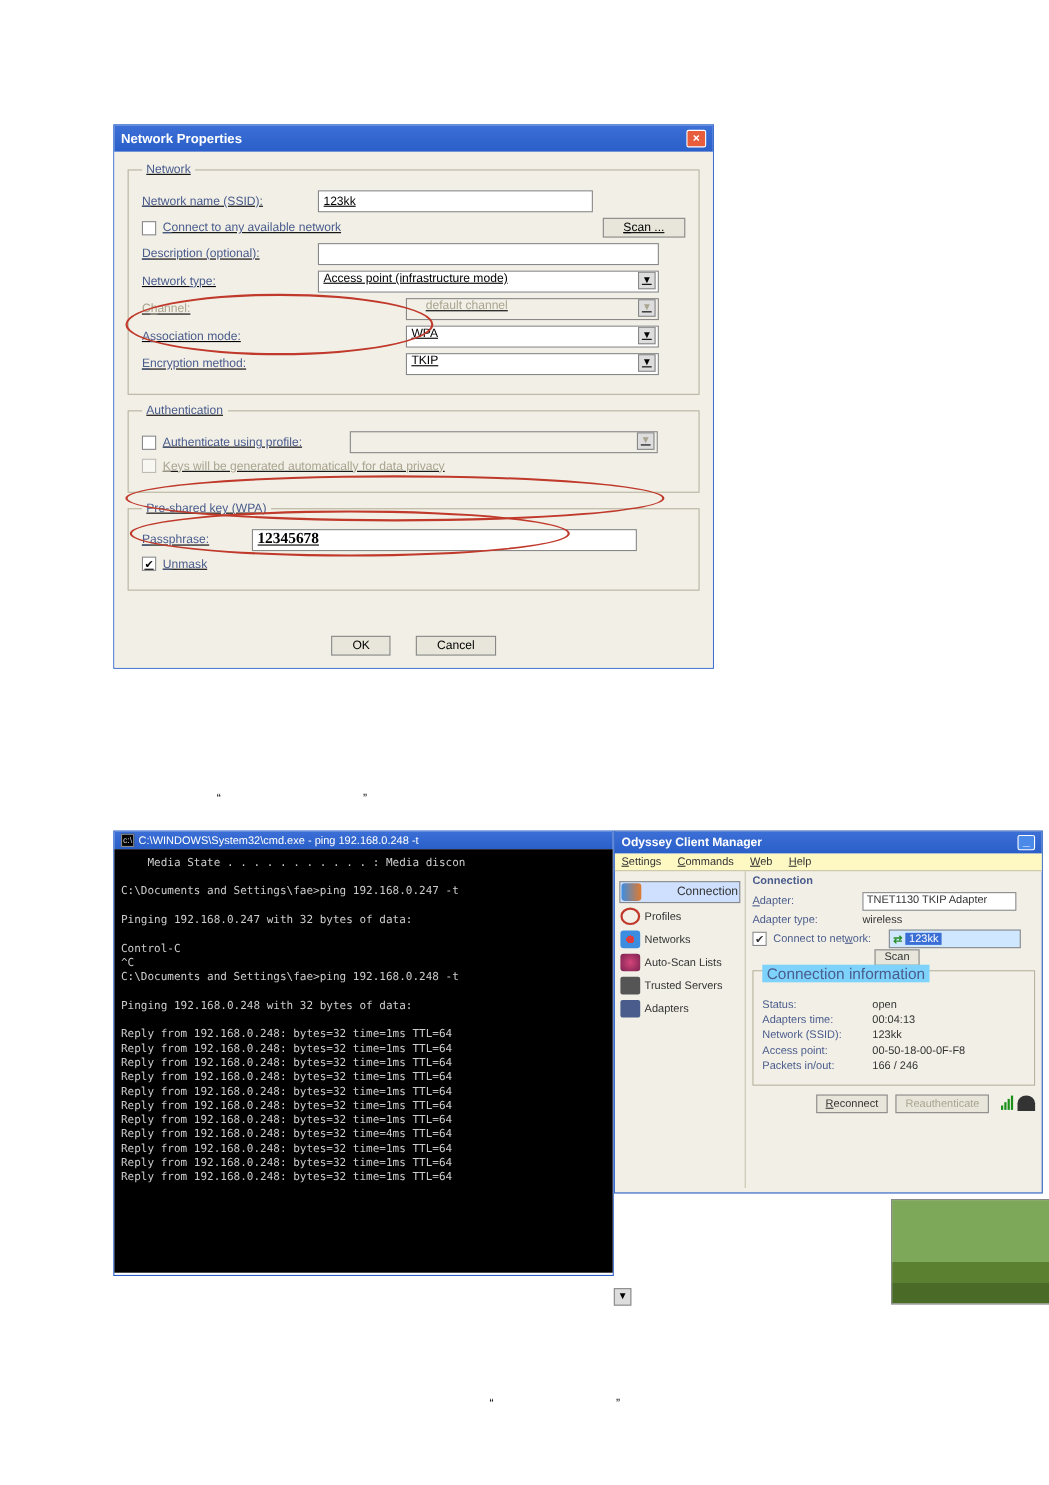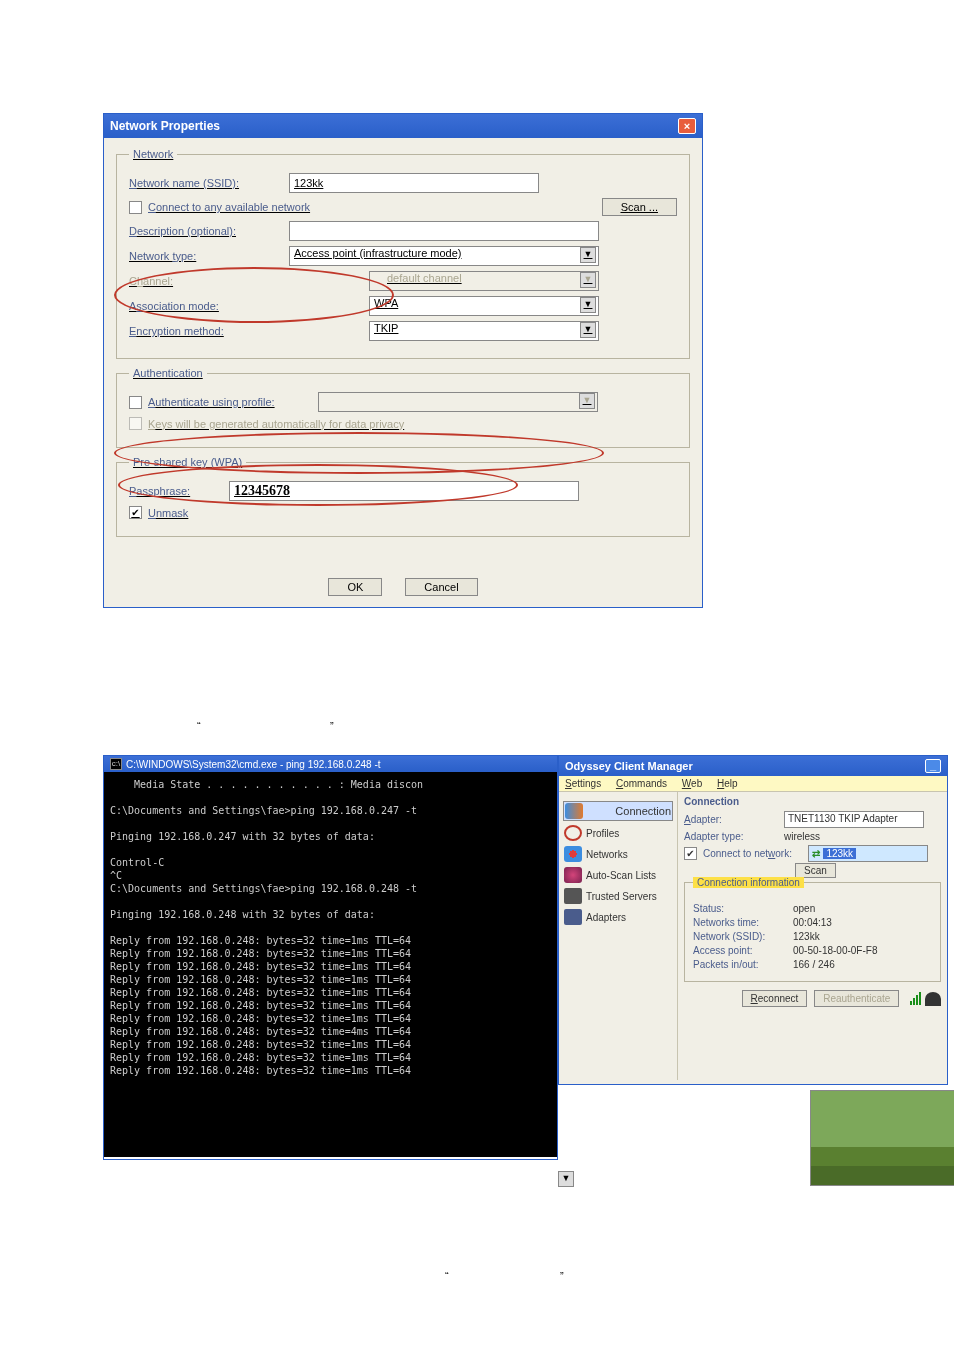--- a/index.html
+++ b/index.html
@@ -8,21 +8,21 @@
     background: #fff;
     width: 954px;
     height: 1350px;
     font-family: Tahoma, Arial, sans-serif;
     font-size: 11px;
     position: relative;
   }
   .dialog1 {
     position: absolute;
     left: 103px; top: 113px;
-    width: 600px;
+    width: 546px;
     border: 1px solid #2a5fc9;
   }
   .titlebar {
     background: linear-gradient(#3c6fd6, #2a5fc9);
     color: #fff; font-weight: bold;
     padding: 4px 6px;
     display: flex; justify-content: space-between; align-items: center;
     font-size: 12px;
   }
   .closebtn {
@@ -111,22 +111,22 @@
     border-left:1px solid #c8c4b0;}
   .od-head { font-weight:bold; color:#4a5c8c; margin-bottom:4px;}
   .od-row { display:flex; align-items:center; margin:3px 0;}
   .od-row .k{ width:100px; color:#4a5c8c;}
   .od-input { border:1px solid #888;background:#fff;padding:1px 3px;font-size:10px;
     display:inline-block; width:140px; height:17px;}
   .od-netbox { border:1px solid #888;background:#cfe8ff;padding:1px 3px;
     display:inline-flex;align-items:center;width:120px;height:17px;}
   .od-scan { border:1px solid #888;background:#e8e6da;padding:1px 8px;font-size:10px;margin-left:6px;}
   .od-fs { border:1px solid #b8b4a0;margin-top:6px;padding:6px 8px 8px; position:relative;}
-  .od-fs .leg{ position:relative;top:-12px;background:#fde047;padding:0 4px;
-    color:#4a5c8c;font-size:10px;}
+  .od-fs .leg{ position:relative;top:-12px;background:#7dd3fc;padding:0 4px;
+    color:#4a5c8c;font-size:14px;}
   .od-actions { margin-top:8px; text-align:right;}
   .od-actions .b{ border:1px solid #888;background:#e8e6da;padding:2px 8px;font-size:10px;margin-left:4px;display:inline-block;}
   .od-actions .b.disabled{ color:#a9a590;}
   .sigicon{ display:inline-block;width:16px;height:14px;vertical-align:middle;margin-left:4px;}
   .sigicon span{display:inline-block;width:2px;background:#1a8f1a;margin-right:1px;vertical-align:bottom;}
   .thumb { position:absolute; left:707px; top:335px; width:148px; height:96px;
     background: linear-gradient(#7da85a 60%, #5a8030 60%, #5a8030 80%, #4a6b28 80%);
     border:1px solid #888;}
   .task-drop { position:absolute; left:455px; top:416px; width:16px;height:16px;
     background:#ddd;border:1px solid #888;text-align:center;font-size:9px;line-height:13px;}
@@ -332,21 +332,21 @@
           <span class="od-scan">Scan</span>
         </div>
 
         <div class="od-fs">
           <span class="leg">Connection information</span>
           <div class="od-row">
               <span class="k">Status:</span>
               <span>open</span>
             </div>
           <div class="od-row">
-              <span class="k">Networks time:</span>
+              <span class="k">Adapters time:</span>
               <span>00:04:13</span>
             </div>
           <div class="od-row">
               <span class="k">Network (SSID):</span>
               <span>123kk</span>
             </div>
           <div class="od-row">
               <span class="k">Access point:</span>
               <span>00-50-18-00-0F-F8</span>
             </div>

